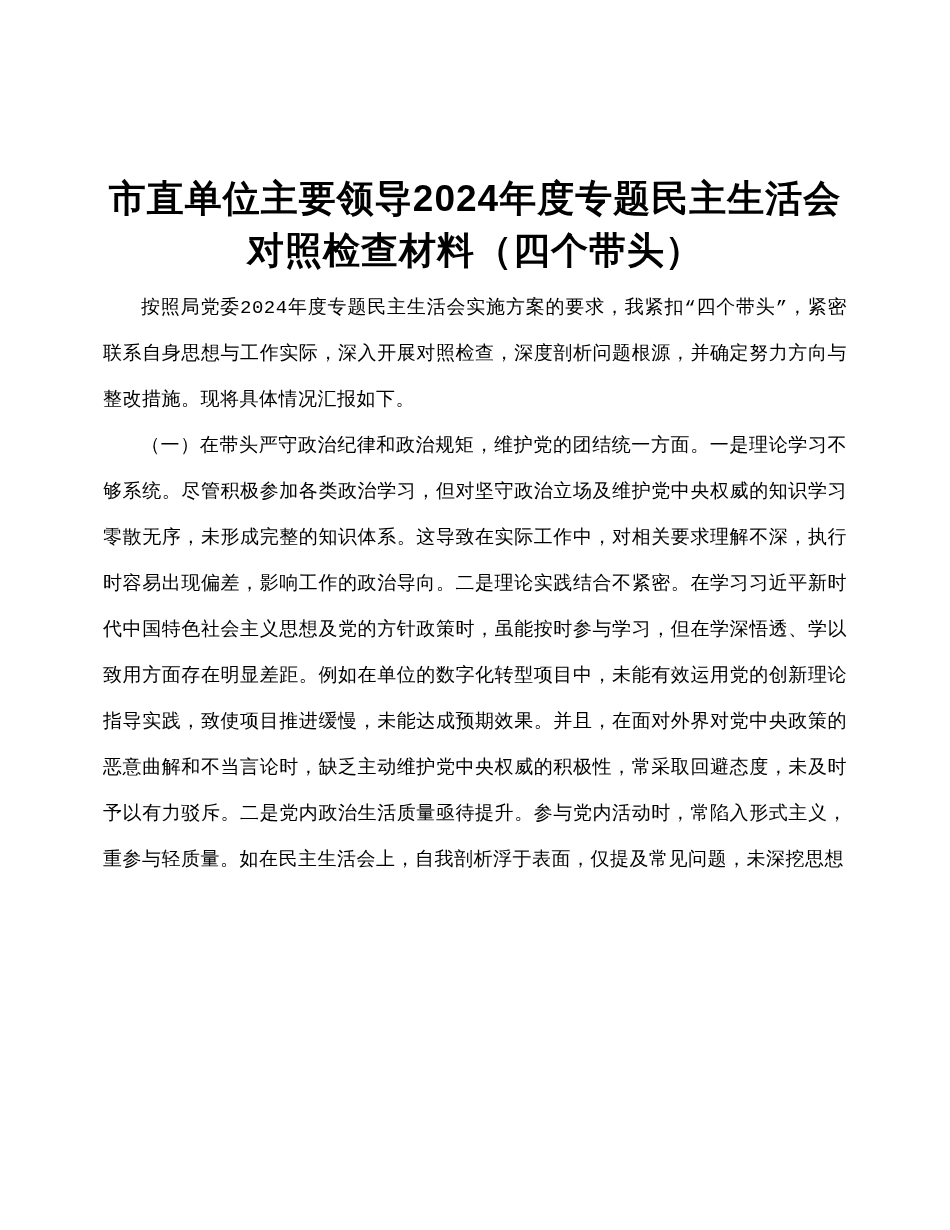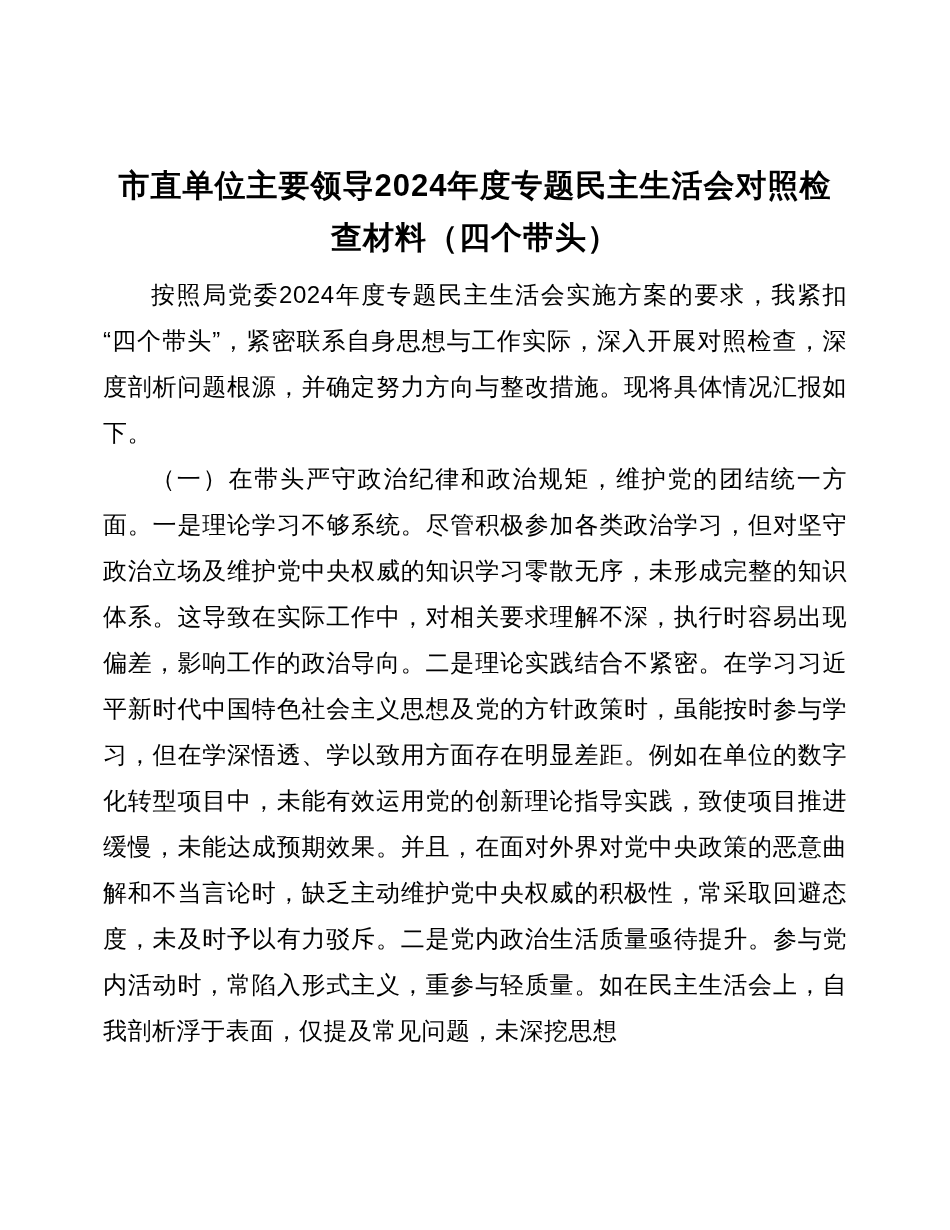--- a/index.html
+++ b/index.html
@@ -14,29 +14,29 @@
     margin: 0 auto;
     background: #ffffff;
     color: #000000;
     overflow: hidden;
     box-sizing: border-box;
     padding: 160px 103px 0 103px;
   }
   .doc-title {
     font-family: "Liberation Sans", sans-serif;
     font-weight: 700;
-    font-size: 31px;
+    font-size: 37px;
     line-height: 52px;
     text-align: center;
-    margin: 0 0 8px 0;
+    margin: 13px 0 8px 0;
     letter-spacing: 1px;
   }
   .body-para {
-    font-family: Liberation Sans, sans-serif;
-    font-size: 24px;
+    font-family: Liberation Mono, monospace;
+    font-size: 19px;
     line-height: 46px;
     text-align: justify;
     text-indent: 2em;
     margin: 0;
     letter-spacing: 0.5px;
   }
   .section-heading {
     font-family: "Liberation Serif", serif;
     font-weight: 400;
     font-size: 28px;

